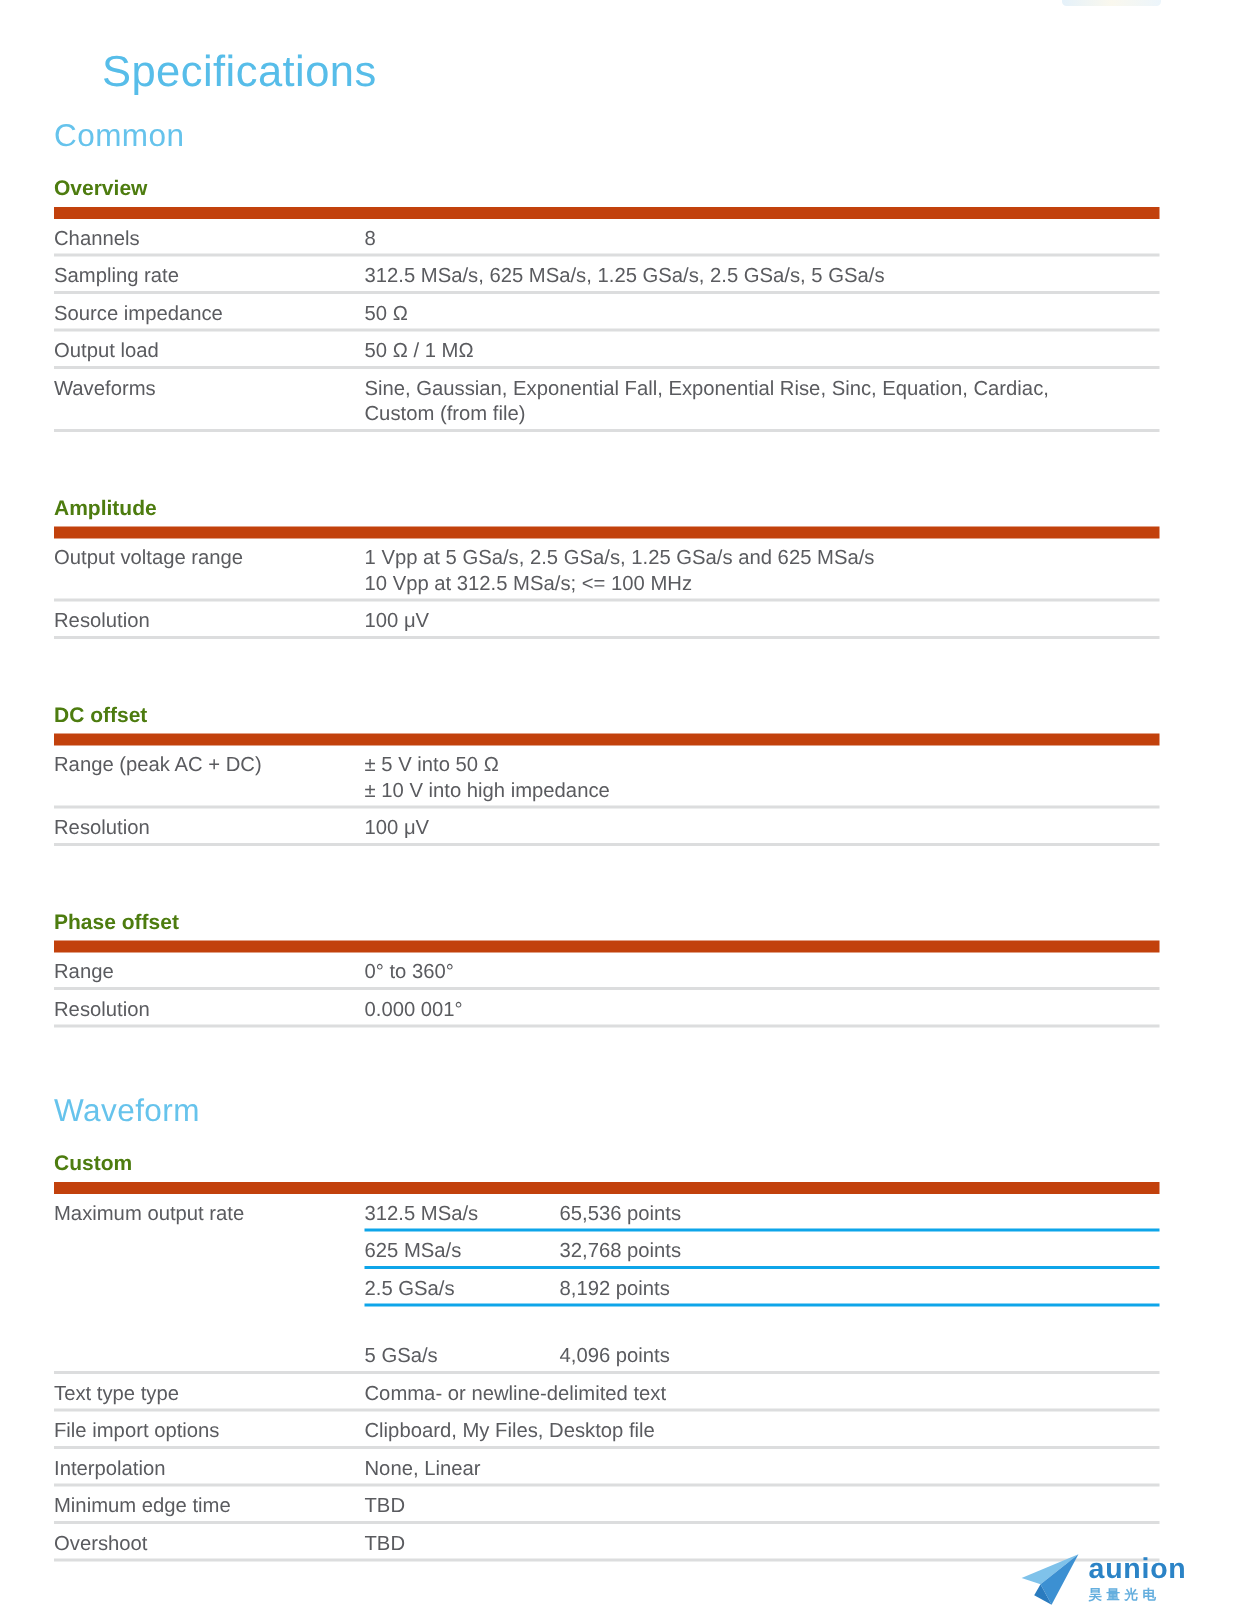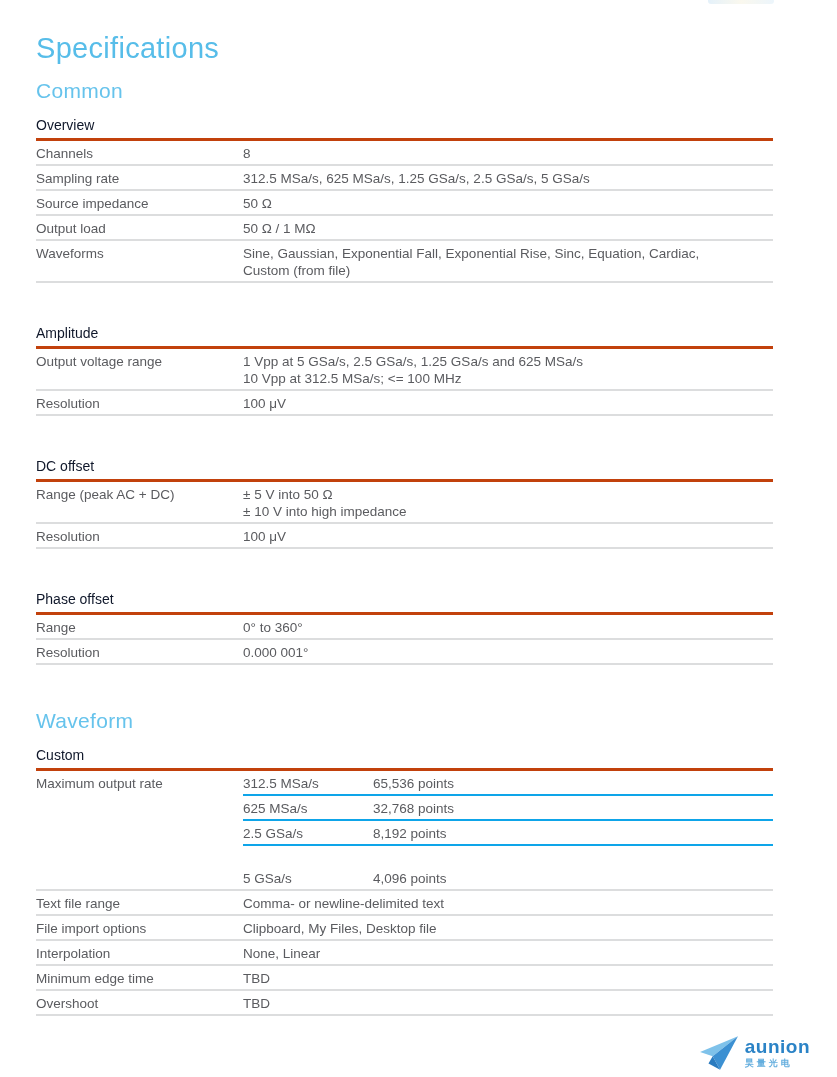--- a/index.html
+++ b/index.html
@@ -7,33 +7,34 @@
   body {
     width:837px; height:1077px; position:relative; overflow:hidden;
     font-family:"Liberation Sans", "DejaVu Sans", sans-serif;
     -webkit-font-smoothing:antialiased;
   }
   .content { position:absolute; left:36px; top:32px; width:737px; }
 
   .h1 {
     font-size:29px; font-weight:300; color:#57bde9; letter-spacing:0.3px;
     line-height:32px;
+    margin-left:32px;
   }
   .h2 {
     font-size:21px; font-weight:300; color:#66c3ec; letter-spacing:0.3px;
     line-height:24px; margin-top:15px;
   }
   .h2.section-gap { margin-top:44px; }
 
   .spec-table { margin-top:14px; }
   .spec-table.gap { margin-top:42px; }
 
   .tbl-title {
-    font-size:14px; font-weight:400; color:#0f172a;
-    padding-bottom:4px; border-bottom:3px solid #c2410c; line-height:17px;
+    font-size:14px; font-weight:700; color:#4d7c0f;
+    padding-bottom:4px; border-bottom:8px solid #c2410c; line-height:17px;
   }
 
   .row {
     display:flex; align-items:flex-start;
     padding:4px 0 2px; border-bottom:2px solid #dcddde;
     font-size:13.5px; line-height:17px; color:#5a5b5f;
   }
   .row .label { width:207px; flex-shrink:0; padding-right:4px; }
   .row .value { flex:1; }
 
@@ -41,21 +42,21 @@
   .rate-wrap { flex:1; margin-top:-4px; }
   .rate-entry {
     display:flex; padding:4px 0 2px; border-bottom:2px solid #0ea5e9;
   }
   .rate-entry:last-child { border-bottom:none; padding-bottom:0;margin-top:20px; }
   .rate-entry .rate { width:130px; flex-shrink:0; }
   .rate-entry .points { flex:1; }
 
   
   .logo {
-    position:absolute; right:27px; bottom:6px;
+    position:absolute; right:46px; bottom:6px;
     display:flex; align-items:center; gap:6px;
   }
   .logo-mark { width:40px; height:36px; flex-shrink:0; }
   .logo-text { display:flex; flex-direction:column; align-items:flex-start; }
   .logo-brand {
     font-size:19px; font-weight:bold; color:#2b83c6;
     line-height:19px; letter-spacing:0.5px;
   }
   .logo-cn {
     font-size:9px; font-weight:bold; color:#64aede;
@@ -170,21 +171,21 @@
           <div class="points">8,192 points</div>
         </div>
         <div class="rate-entry">
           <div class="rate">5 GSa/s</div>
           <div class="points">4,096 points</div>
         </div>
       </div>
     </div>
 
     <div class="row">
-      <div class="label">Text file range</div>
+      <div class="label">Text type type</div>
       <div class="value">Comma- or newline-delimited text</div>
     </div>
     <div class="row">
       <div class="label">File import options</div>
       <div class="value">Clipboard, My Files, Desktop file</div>
     </div>
     <div class="row">
       <div class="label">Interpolation</div>
       <div class="value">None, Linear</div>
     </div>

